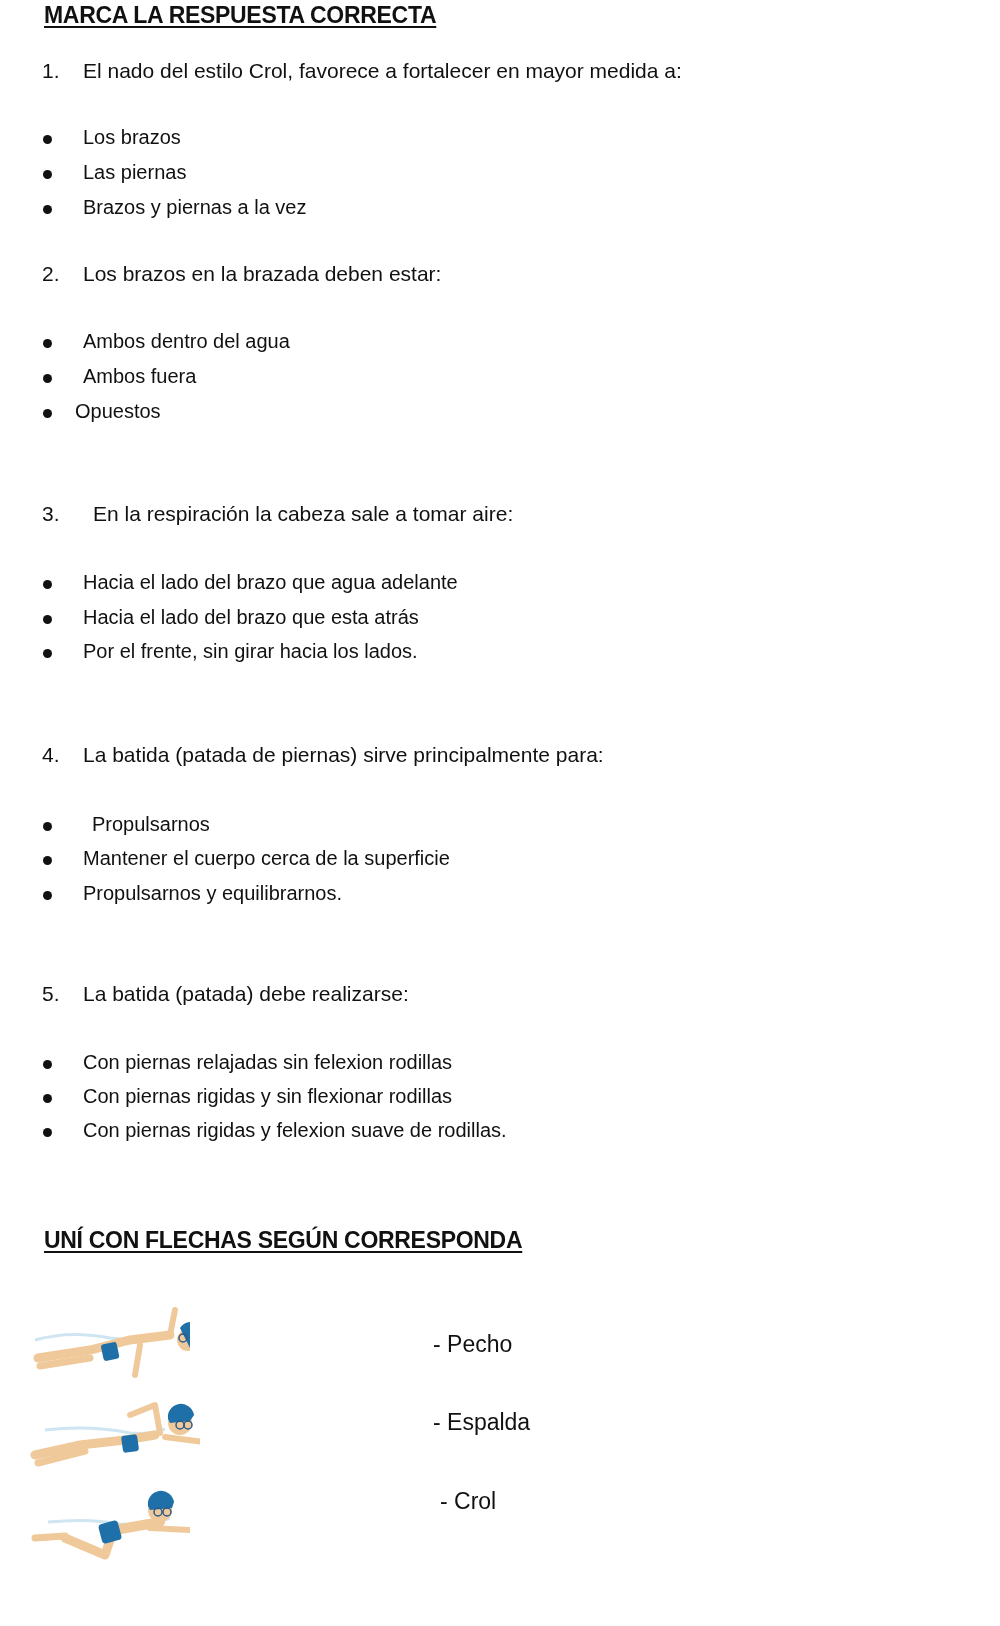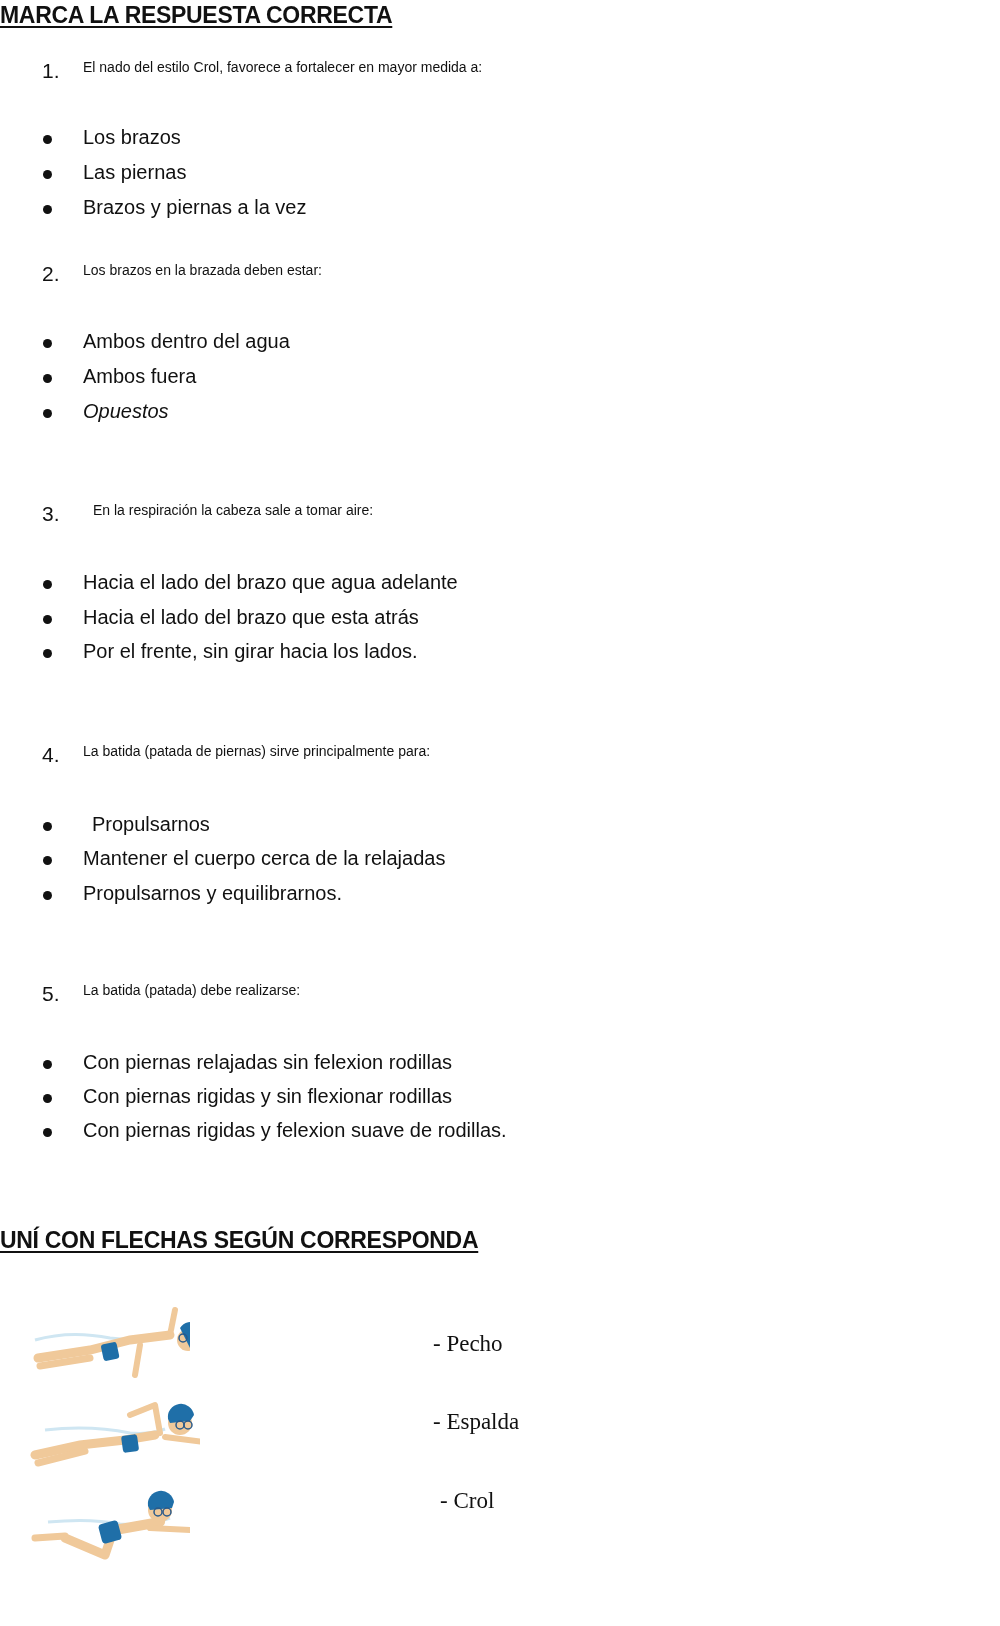--- a/index.html
+++ b/index.html
@@ -1,25 +1,25 @@
 <!DOCTYPE html>
 <html><head>
 <meta charset="utf-8">
 <style>
   html, body { margin: 0; padding: 0; background: #ffffff; }
   body { width: 1000px; height: 1626px; position: relative; overflow: hidden;
          font-family: "Liberation Sans", "DejaVu Sans", sans-serif; color: #111; }
   .abs { position: absolute; white-space: nowrap; }
   .heading { font-weight: bold; font-size: 23px; text-decoration: underline;
-             text-decoration-thickness: 2px; text-underline-offset: 3px; letter-spacing: -0.3px; }
+             text-decoration-thickness: 2px; text-underline-offset: 3px; letter-spacing: -0.3px; padding-left: 44px; }
   .qnum { font-size: 21px; }
-  .qtext { font-size: 14px; }
+  .qtext { font-size: 21px; }
   .bullet { width: 9px; height: 9px; border-radius: 50%; background: #111; }
   .opt { font-size: 20px; }
-  .match { font-family: Liberation Serif, serif; font-size: 23px; }
+  .match { font-family: Liberation Sans, sans-serif; font-size: 23px; }
   .swimmer { position: absolute; }
 </style>
 </head>
 <body>
 
 <div class="abs heading" style="left:0px; top:2px;">MARCA LA RESPUESTA CORRECTA</div>
 
 <div>
   <div class="abs qnum" style="left:42px; top:59px;">1.</div>
   <div class="abs qtext" style="left:83px; top:59px;">El nado del estilo Crol, favorece a fortalecer en mayor medida a:</div>
@@ -32,41 +32,41 @@
 </div>
 
 <div>
   <div class="abs qnum" style="left:42px; top:262px;">2.</div>
   <div class="abs qtext" style="left:83px; top:262px;">Los brazos en la brazada deben estar:</div>
   <div class="abs bullet" style="left:43px; top:339px;"></div>
   <div class="abs opt" style="left:83px; top:330px;">Ambos dentro del agua</div>
   <div class="abs bullet" style="left:43px; top:374px;"></div>
   <div class="abs opt" style="left:83px; top:365px;">Ambos fuera</div>
   <div class="abs bullet" style="left:43px; top:409px;"></div>
-  <div class="abs opt" style="left:83px; top:400px;font-style:italic;">Opuestos</div>
+  <div class="abs opt" style="left:75px; top:400px;">Opuestos</div>
 </div>
 
 <div>
   <div class="abs qnum" style="left:42px; top:502px;">3.</div>
   <div class="abs qtext" style="left:83px; top:502px;margin-left:10px;">En la respiración la cabeza sale a tomar aire:</div>
   <div class="abs bullet" style="left:43px; top:580px;"></div>
   <div class="abs opt" style="left:83px; top:571px;">Hacia el lado del brazo que agua adelante</div>
   <div class="abs bullet" style="left:43px; top:615px;"></div>
   <div class="abs opt" style="left:83px; top:606px;">Hacia el lado del brazo que esta atrás</div>
   <div class="abs bullet" style="left:43px; top:649px;"></div>
   <div class="abs opt" style="left:83px; top:640px;">Por el frente, sin girar hacia los lados.</div>
 </div>
 
 <div>
   <div class="abs qnum" style="left:42px; top:743px;">4.</div>
   <div class="abs qtext" style="left:83px; top:743px;">La batida (patada de piernas) sirve principalmente para:</div>
   <div class="abs bullet" style="left:43px; top:822px;"></div>
   <div class="abs opt" style="left:92px; top:813px;">Propulsarnos</div>
   <div class="abs bullet" style="left:43px; top:856px;"></div>
-  <div class="abs opt" style="left:83px; top:847px;">Mantener el cuerpo cerca de la relajadas</div>
+  <div class="abs opt" style="left:83px; top:847px;">Mantener el cuerpo cerca de la superficie</div>
   <div class="abs bullet" style="left:43px; top:891px;"></div>
   <div class="abs opt" style="left:83px; top:882px;">Propulsarnos y equilibrarnos.</div>
 </div>
 
 <div>
   <div class="abs qnum" style="left:42px; top:982px;">5.</div>
   <div class="abs qtext" style="left:83px; top:982px;">La batida (patada) debe realizarse:</div>
   <div class="abs bullet" style="left:43px; top:1060px;"></div>
   <div class="abs opt" style="left:83px; top:1051px;">Con piernas relajadas sin felexion rodillas</div>
   <div class="abs bullet" style="left:43px; top:1094px;"></div>

